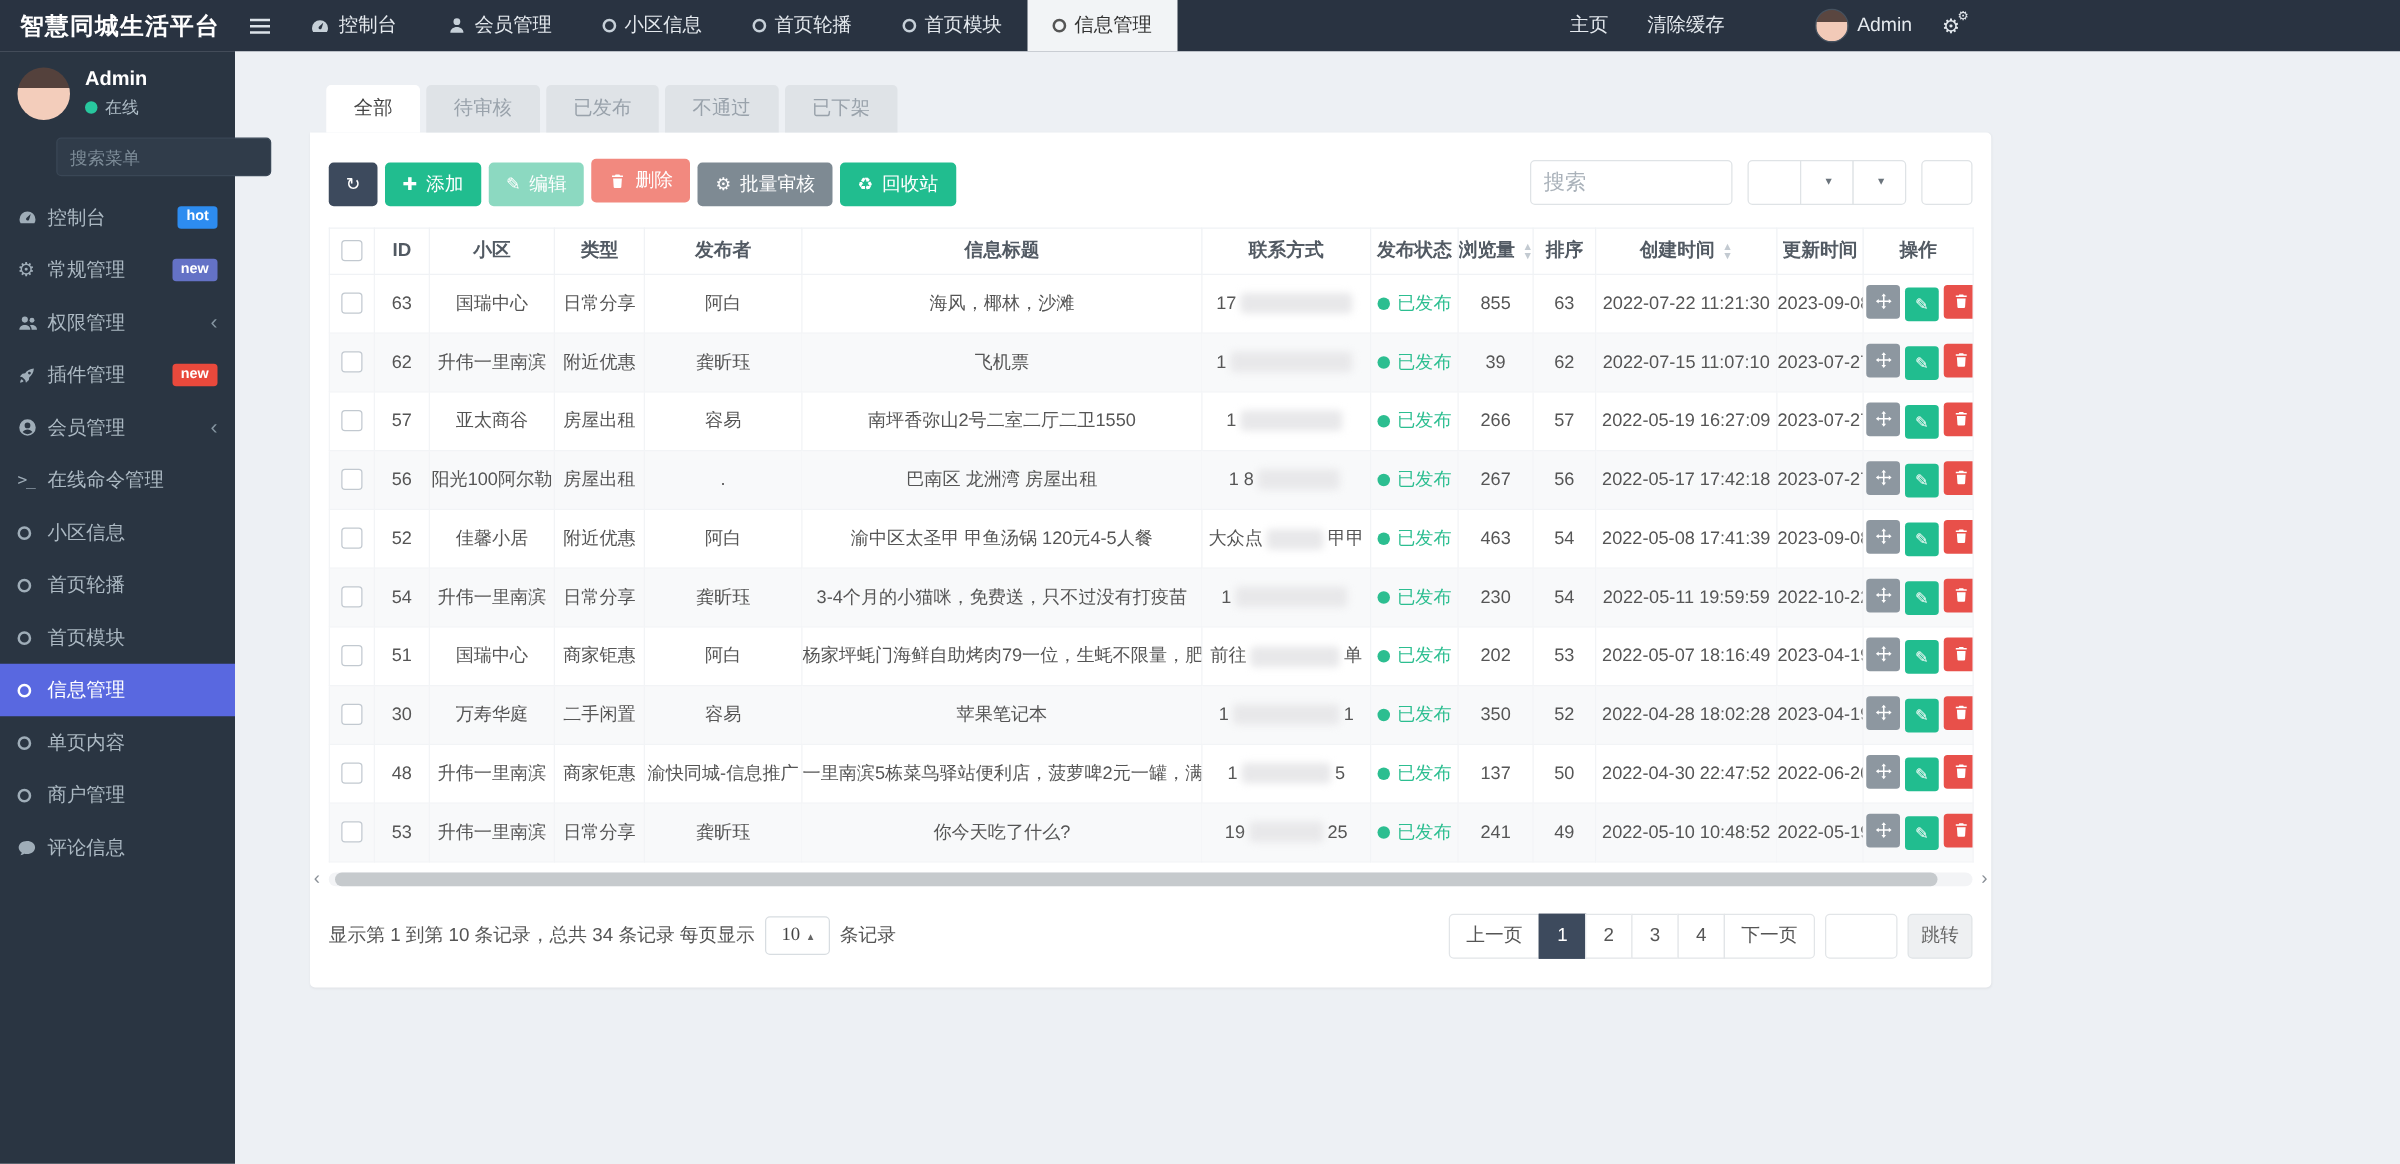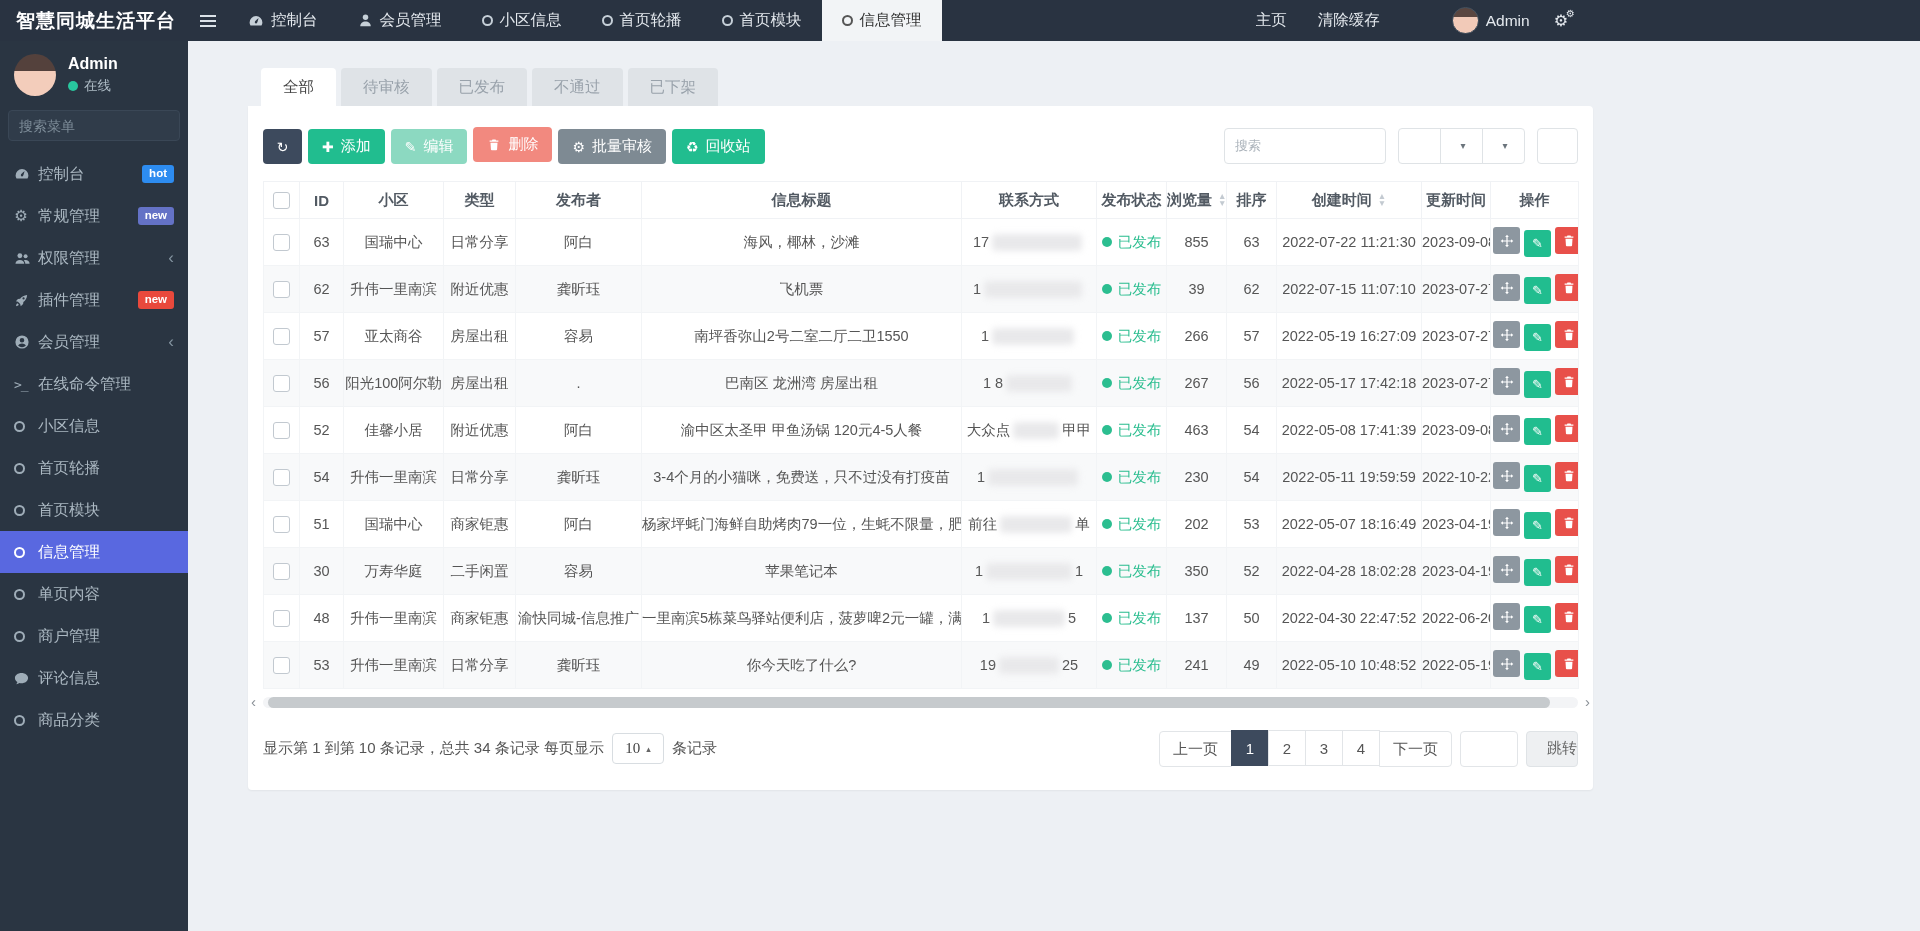--- a/index.html
+++ b/index.html
@@ -24,21 +24,21 @@
   .gear2 em { position:absolute; right:-7px; top:-3px; font-style:normal; font-size:10px; }
 
   
   .sidebar { position:absolute; left:0; top:41px; width:188px; height:890px; background:#2a3542; z-index:20; }
   .user-panel { display:flex; gap:12px; padding:13px 12px 10px 14px; align-items:center; }
   .avatar-lg { width:42px; height:42px; border-radius:50%; background:linear-gradient(180deg,#54413c 0 40%,#f3cdbb 40%); flex:none; }
   .u-name { color:#fff; font-size:16px; font-weight:bold; }
   .u-status { margin-top:4px; color:#aebcc6; font-size:13.5px; display:flex; align-items:center; gap:6px; }
   .dot-green { width:10px; height:10px; border-radius:50%; background:#28c79e; display:inline-block; }
   .side-search { position:relative; margin:4px 8px 12px; }
-  .side-search input { width:100%; height:31px; background:#303c4a; border:1px solid #3a4756; border-radius:4px; color:#ffffff; font-size:14px; padding:1px 30px 0 10px; outline:none; }
+  .side-search input { width:100%; height:31px; background:#303c4a; border:1px solid #3a4756; border-radius:4px; color:#ffffff; font-size:14px; padding:1px 30px 0 10px; outline:none;margin-left:37px; }
   .side-search input::placeholder { color:#7d8c98; }
   .side-search .ic { position:absolute; right:9px; top:7px; color:#7d8c98; }
   .menu { list-style:none; }
   .menu li { height:42px; display:flex; align-items:center; padding:0 14px; color:#acb9c3; font-size:15.5px; cursor:pointer; }
   .menu li .mi { width:24px; flex:none; display:flex; align-items:center; color:#9fadb8; }
   .menu li.active { background:#5968e0; color:#fff; }
   .menu li.active .mi { color:#fff; }
   .badge { margin-left:auto; color:#fff; font-size:11.5px; font-weight:bold; padding:2px 7px; border-radius:3px; line-height:1.2; }
   .m-arrow { margin-left:auto; color:#8494a0; font-size:17px; }
   .ring { width:11px; height:11px; border:2px solid currentColor; border-radius:50%; display:inline-block; }
@@ -54,21 +54,21 @@
   .toolbar { display:flex; align-items:center; }
   .btn { height:35px; border:none; border-radius:4px; color:#fff; font-size:15px; display:inline-flex; align-items:center; gap:7px; padding:0 14px; margin-right:6px; cursor:pointer; font-family:inherit; }
   .btn .ic { font-size:14px; }
   .b-primary { background:#3d4a5d; width:39px; justify-content:center; padding:0; font-size:16px; }
   .b-success { background:#21bd8f; }
   .b-success-light { background:#8cd9c1; }
   .b-danger-light { background:#f2897f; }
   .b-secondary { background:#7e8a93; }
 
   .tb-right { margin-left:auto; display:flex; align-items:center; }
-  .tb-search { width:162px; height:36px; border:1px solid #dfe3e6; border-radius:4px; padding:0 10px; font-size:13px; color:#555; outline:none; font-family:inherit; }
+  .tb-search { width:162px; height:36px; border:1px solid #dfe3e6; border-radius:4px; padding:0 10px; font-size:17px; color:#555; outline:none; font-family:inherit; }
   .tb-search::placeholder { color:#aab2ba; }
   .vgroup { display:flex; margin-left:12px; }
   .vbtn { width:43px; height:36px; background:#fff; border:1px solid #dfe3e6; margin-left:-1px; display:inline-flex; align-items:center; justify-content:center; gap:3px; color:#5a636b; cursor:pointer; }
   .vbtn:first-child { border-radius:4px 0 0 4px; margin-left:0; }
   .vbtn:last-child { border-radius:0 4px 4px 0; }
   .vbtn .caret { font-size:10px; color:#6b747c; }
   .sbtn { width:41px; height:36px; margin-left:12px; background:#fff; border:1px solid #dfe3e6; border-radius:4px; display:inline-flex; align-items:center; justify-content:center; color:#4d565e; cursor:pointer; }
 
   
   table.grid { margin-top:17px; width:1315px; border-collapse:collapse; table-layout:fixed; }
@@ -97,21 +97,21 @@
   
   .tfoot { display:flex; align-items:center; margin-top:21px; font-size:15px; color:#555; }
   .pp-select { display:inline-flex; align-items:center; justify-content:center; gap:6px; width:52px; height:31px; border:1px solid #d8dde1; border-radius:4px; margin:0 8px; cursor:pointer; color:#444;font-family:Liberation Serif, serif; }
   .pp-select .caret { font-size:9px; color:#666; }
   .pager { margin-left:auto; display:flex; align-items:center; }
   .pg { min-width:38px; height:36px; padding:0 13px; background:#fff; border:1px solid #e2e5e8; margin-left:-1px; display:inline-flex; align-items:center; justify-content:center; font-size:15px; color:#555; cursor:pointer; }
   .pg:first-child { border-radius:4px 0 0 4px; margin-left:0; }
   .pg.last { border-radius:0 4px 4px 0; }
   .pg.active { background:#3d4a5d; border-color:#3d4a5d; color:#fff; }
   .jump-input { width:58px; height:36px; border:1px solid #e2e5e8; border-radius:4px; margin:0 8px; outline:none; padding:0 8px; font-size:15px; }
-  .jump-btn { width:52px; height:36px; background:#eef0f2; border:1px solid #dfe3e6; border-radius:4px; color:#666; font-size:15px; cursor:pointer; font-family:Liberation Serif, serif;text-align:right; }
+  .jump-btn { width:52px; height:36px; background:#eef0f2; border:1px solid #dfe3e6; border-radius:4px; color:#666; font-size:15px; cursor:pointer; font-family:Liberation Serif, serif; }
 
   .ic { display:inline-flex; align-items:center; justify-content:center; }
   .ic svg { display:block; }
 </style>
 </head>
 <body>
 
 <div class="topbar">
   <div class="logo">智慧同城生活平台</div>
   <div class="burger">
@@ -312,28 +312,20 @@
       </li>
       <li class="">
         <span class="mi">
           <span class="ic">
             <svg width="15" height="15" viewBox="0 0 16 16" fill="currentColor">
               <path d="M8 2C4.1 2 1 4.4 1 7.5c0 1.8 1 3.3 2.6 4.3-.1.8-.5 1.6-1.2 2.3 1.3-.1 2.5-.6 3.4-1.2.7.1 1.4.2 2.2.2 3.9 0 7-2.4 7-5.6S11.9 2 8 2z"></path>
             </svg>
           </span>
         </span>
         <span>评论信息</span>
-      </li>
-      <li class="">
-        <span class="mi">
-          <span class="ic">
-            <span class="ring"></span>
-          </span>
-        </span>
-        <span>商品分类</span>
       </li>
     </ul>
 </div>
 
 <div class="content">
   <div class="tabs" id="filter-tabs">
       <div class="tab active">全部</div>
       <div class="tab">待审核</div>
       <div class="tab">已发布</div>
       <div class="tab">不通过</div>

